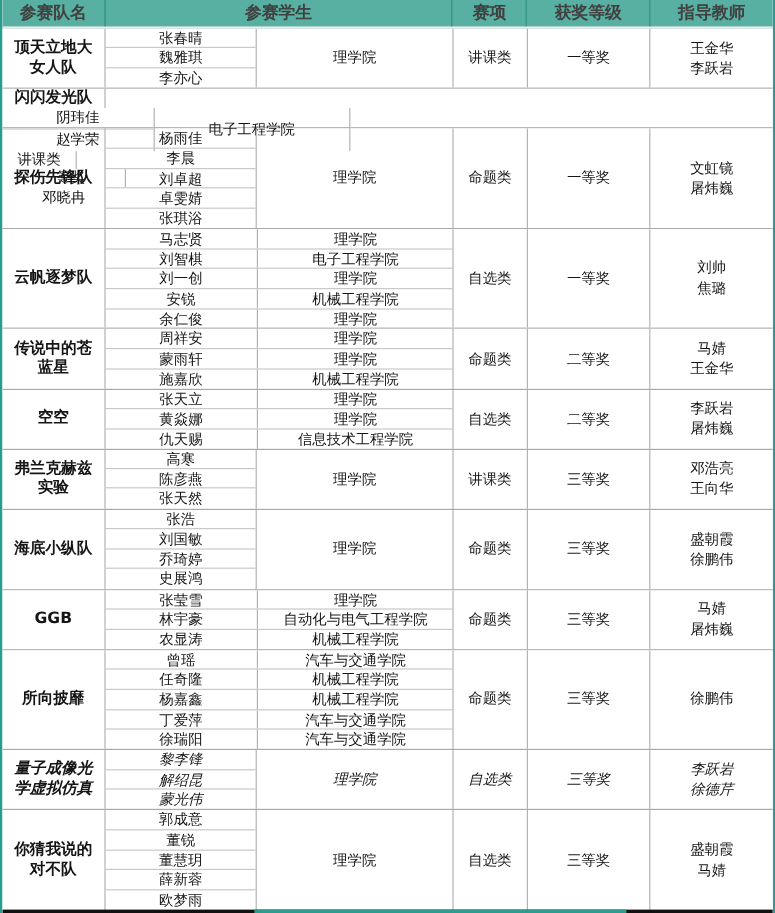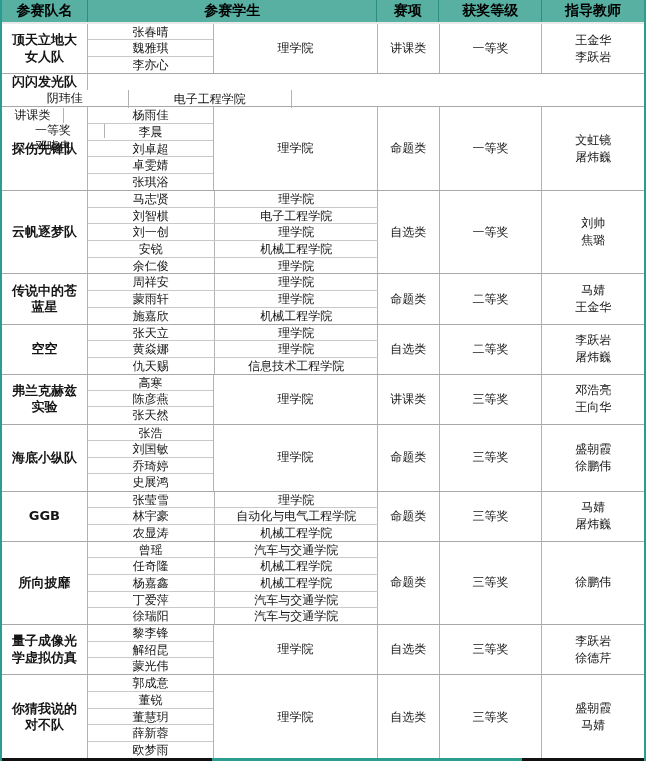--- a/index.html
+++ b/index.html
@@ -14,21 +14,21 @@
     overflow:hidden;
   }
   
   .header{
     display:flex;height:24px;
     background:#57b0a2;
     border-bottom:2px solid #e9e9e9;
   }
   .hcell{
     display:flex;align-items:center;justify-content:center;
-    font-size:14px;font-weight:bold;color:#000000;
+    font-size:14px;font-weight:bold;color:#404040;
     border-right:1px solid #2e8f81;
     height:100%;
   }
   .hcell:last-child{border-right:none;}
   .h-team{width:86px;}
   .h-students{width:290px;text-align:right;}
   .h-category{width:62px;}
   .h-award{width:103px;}
   .h-teachers{width:102px;}
   
@@ -108,20 +108,21 @@
         <div class="cell teachers-cell">
           <div>王金华</div>
           <div>李跃岩</div>
         </div>
       </div>
       <div class="block" style="height: 33.4px; flex-direction: column;">
         <div class="cell team-cell">闪闪发光队</div>
         <div class="students">
           <div class="names-col">
             <div class="ncell">阴玮佳</div>
+            <div class="ncell">赵学荣</div>
           </div>
           <div class="college-merged">电子工程学院</div>
         </div>
         <div class="cell category-cell">讲课类</div>
         <div class="cell award-cell">一等奖</div>
         <div class="cell teachers-cell">
           <div>邓晓冉</div>
         </div>
       </div>
       <div class="block" style="height: 83.5px;">
@@ -311,21 +312,21 @@
               <div class="s-college">汽车与交通学院</div>
             </div>
           </div>
         </div>
         <div class="cell category-cell">命题类</div>
         <div class="cell award-cell">三等奖</div>
         <div class="cell teachers-cell">
           <div>徐鹏伟</div>
         </div>
       </div>
-      <div class="block" style="height: 50.1px;">
+      <div class="block" style="height: 50.1px; font-style: italic;">
         <div class="cell team-cell">量子成像光学虚拟仿真</div>
         <div class="students">
           <div class="names-col">
             <div class="ncell">黎李锋</div>
             <div class="ncell">解绍昆</div>
             <div class="ncell">蒙光伟</div>
           </div>
           <div class="college-merged">理学院</div>
         </div>
         <div class="cell category-cell">自选类</div>

